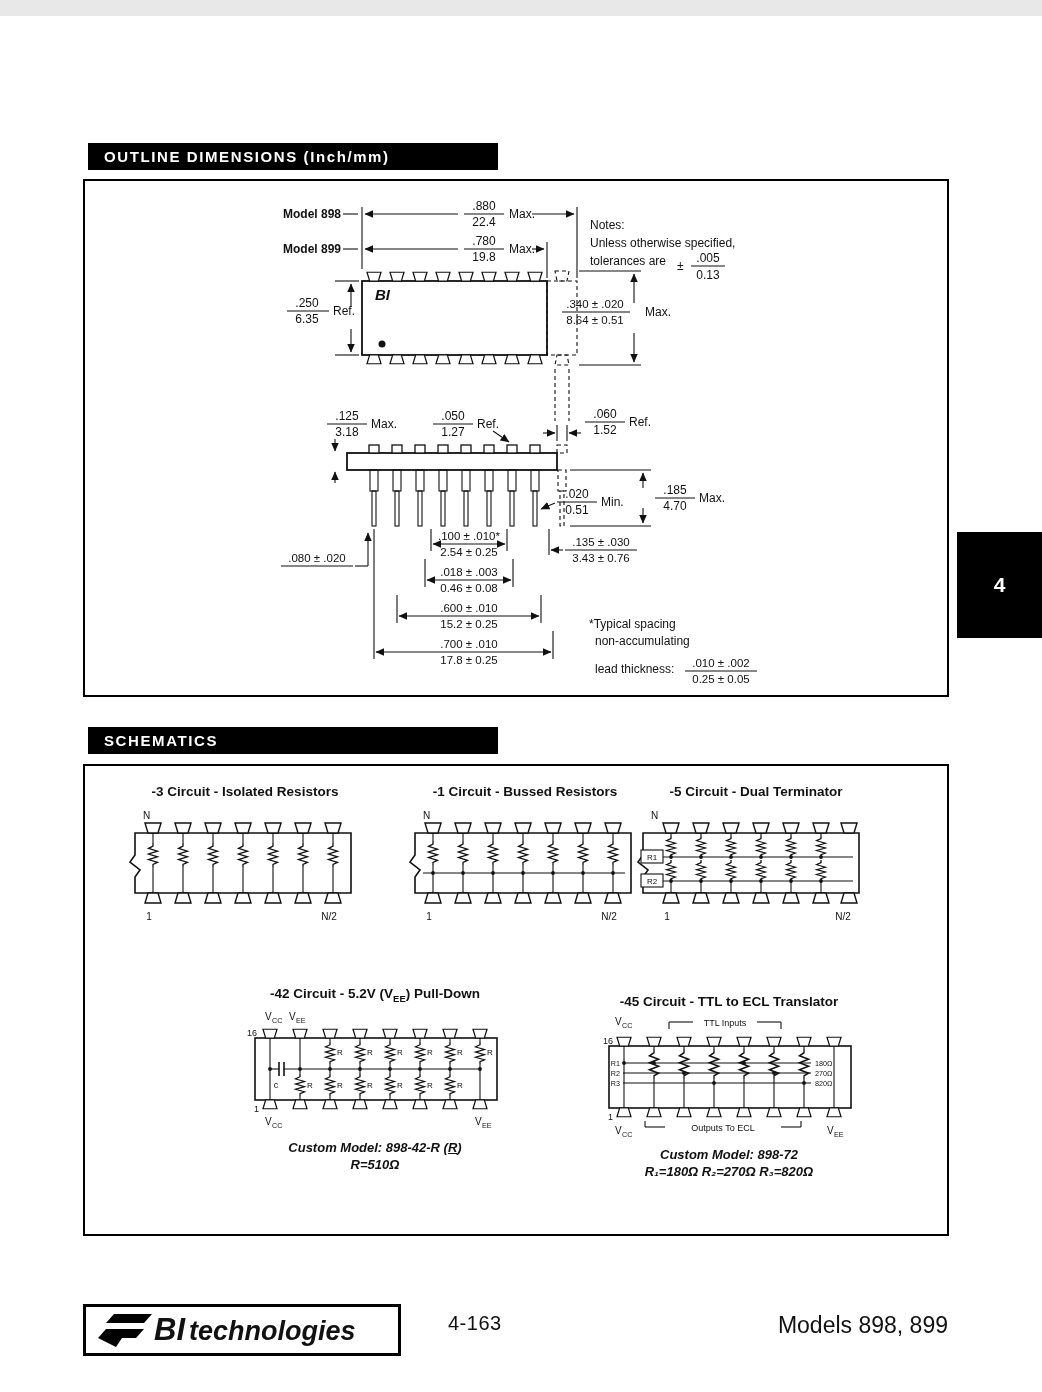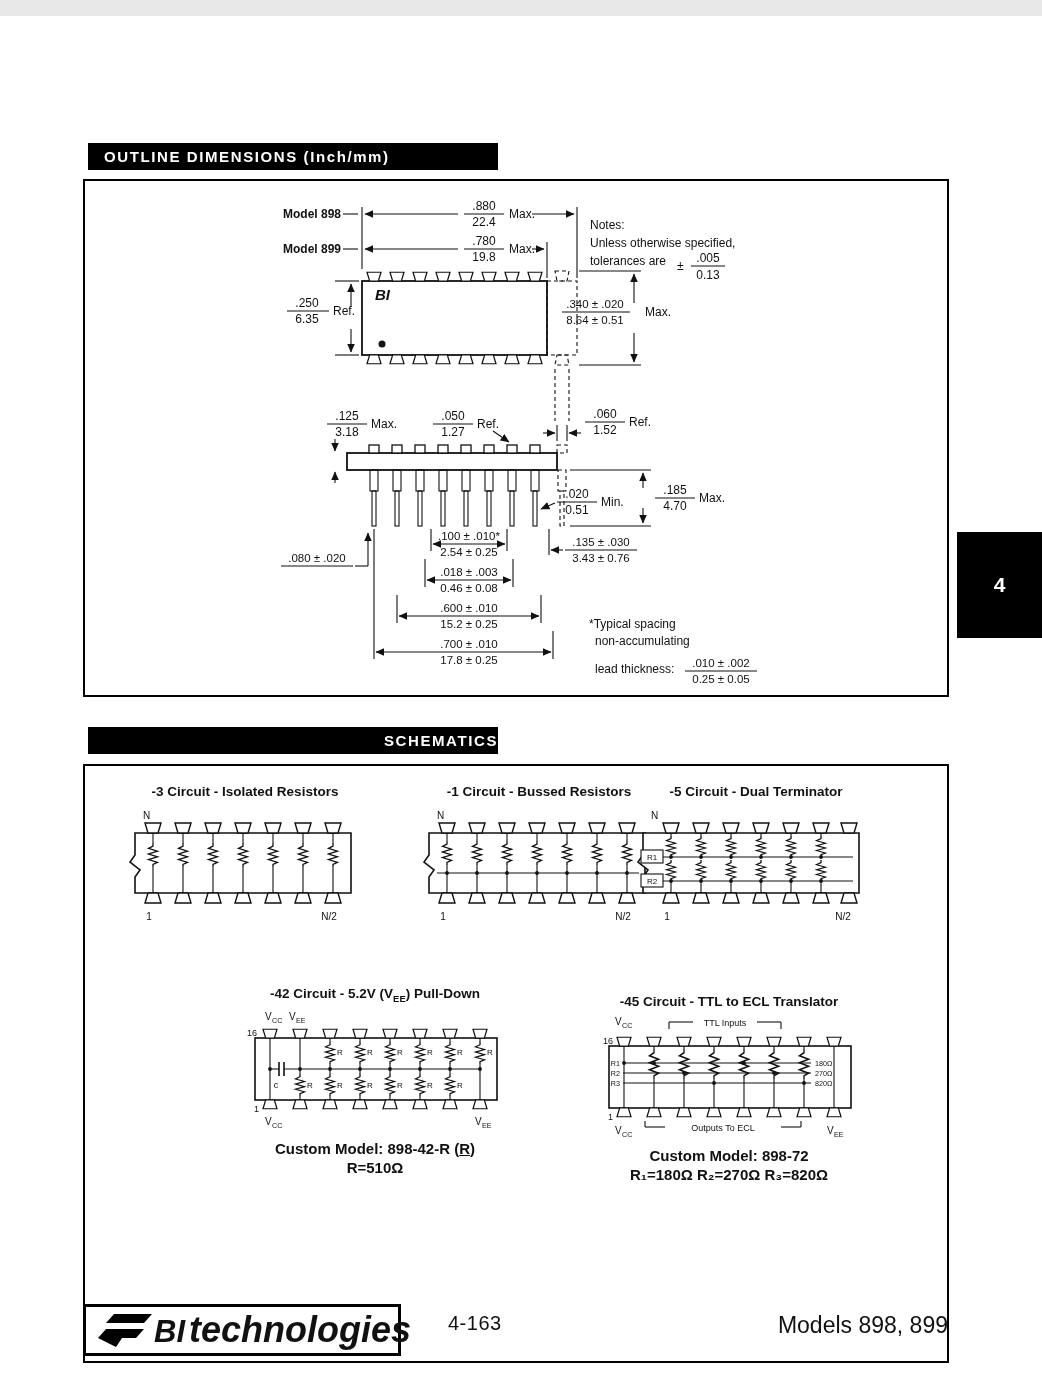--- a/index.html
+++ b/index.html
@@ -14,28 +14,28 @@
   svg .b{font-weight:bold}
   svg .f11{font-size:11.5px}
   svg .f10{font-size:10px}
   svg .f9{font-size:9px}
   svg .f8{font-size:8px}
   svg .f7{font-size:7.2px}
   svg .chiplogo{font-size:15px;font-weight:bold;font-style:italic;}
   .dash{stroke-dasharray:4 3;}
   .cell{position:absolute;text-align:center;}
   .ctitle{font-weight:bold;font-size:13.5px;margin-bottom:4px;white-space:nowrap;}
-  .cap{font-weight:bold;font-size:15px;margin-top:2px;white-space:nowrap;}
+  .cap{font-weight:bold;font-size:13px;margin-top:2px;white-space:nowrap;font-style:italic;}
   .cap sub,.ctitle sub{font-size:70%;}
   .note{position:absolute;left:16px;top:438px;font-weight:bold;font-size:13.5px;line-height:17px;}
   .note .ind{margin-left:46px;}
   .footer-logo{position:absolute;left:83px;top:1288px;width:318px;height:52px;border:3px solid #000;box-sizing:border-box;display:flex;align-items:center;background:#fff;}
   .brand{font-style:italic;font-weight:bold;white-space:nowrap;}
   .brand .bi{font-size:31px;}
-  .brand .tech{font-size:36px;margin-left:4px;}
+  .brand .tech{font-size:27px;margin-left:4px;}
   .pagenum{position:absolute;left:448px;top:1296px;font-weight:normal;font-size:20px;letter-spacing:.5px;}
   .models{position:absolute;right:94px;top:1296px;font-weight:normal;font-size:23px;}
   .sidetab{position:absolute;left:957px;top:516px;width:85px;height:106px;background:#000;color:#fff;
            text-align:center;line-height:106px;font-size:21px;font-weight:bold;}
   .botbar{position:absolute;left:85px;top:1376px;width:864px;height:16px;background:#000;border-radius:8px 8px 0 0;}
 </style>
 </head>
 <body>
 
 <svg width="0" height="0" style="position:absolute" aria-hidden="true">
@@ -290,23 +290,23 @@
           <text x="510" y="464">non-accumulating</text>
           <text x="510" y="492">lead thickness:</text>
           <text x="636" y="486" class="tm f11">.010 ± .002</text>
           <line x1="600" y1="490" x2="672" y2="490"></line>
           <text x="636" y="502" class="tm f11">0.25 ± 0.05</text>
         </g>
       </g>
     </svg>
   </div>
 
-  <div class="secbar" style="top:711px;text-align:right;">SCHEMATICS</div>
-
-  <div class="box" style="top:748px;height:599px;">
+  <div class="secbar" style="top:711px;">SCHEMATICS</div>
+
+  <div class="box" style="top:748px;height:472px;">
 
     <div class="cell" style="left:38px;top:18px;width:244px;">
       <div class="ctitle">-3 Circuit - Isolated Resistors</div>
       <svg width="240" height="125" viewBox="0 0 240 125">
         <g stroke="#111" stroke-width="1.1" fill="none">
           <text x="20" y="16" class="f10">N</text>
           <path d="M228,30 L12,30 L12,52 L7,59 L17,67 L12,74 L12,90 L228,90 Z" fill="#fff" stroke-width="1.6"></path>
           <g>
             <line x1="30" y1="30" x2="30" y2="40"></line>
               <use href="#resv" transform="translate(30,40)"></use>
@@ -345,21 +345,21 @@
               <use href="#pind" x="150" y="90"></use>
               <use href="#pind" x="180" y="90"></use>
               <use href="#pind" x="210" y="90"></use>
           </g>
           <text x="26" y="117" class="tm f10">1</text>
           <text x="206" y="117" class="tm f10">N/2</text>
         </g>
       </svg>
     </div>
 
-    <div class="cell" style="left:332px;top:18px;width:244px;">
+    <div class="cell" style="left:318px;top:18px;width:244px;">
       <div class="ctitle">-1 Circuit - Bussed Resistors</div>
       <svg width="240" height="125" viewBox="0 0 240 125">
         <g stroke="#111" stroke-width="1.1" fill="none">
           <text x="20" y="16" class="f10">N</text>
           <path d="M228,30 L12,30 L12,52 L7,59 L17,67 L12,74 L12,90 L228,90 Z" fill="#fff" stroke-width="1.6"></path>
           <g>
             <line x1="30" y1="30" x2="30" y2="38"></line>
               <use href="#resv" transform="translate(30,38)"></use>
               <line x1="30" y1="62" x2="30" y2="90"></line>
             <line x1="60" y1="30" x2="60" y2="38"></line>

